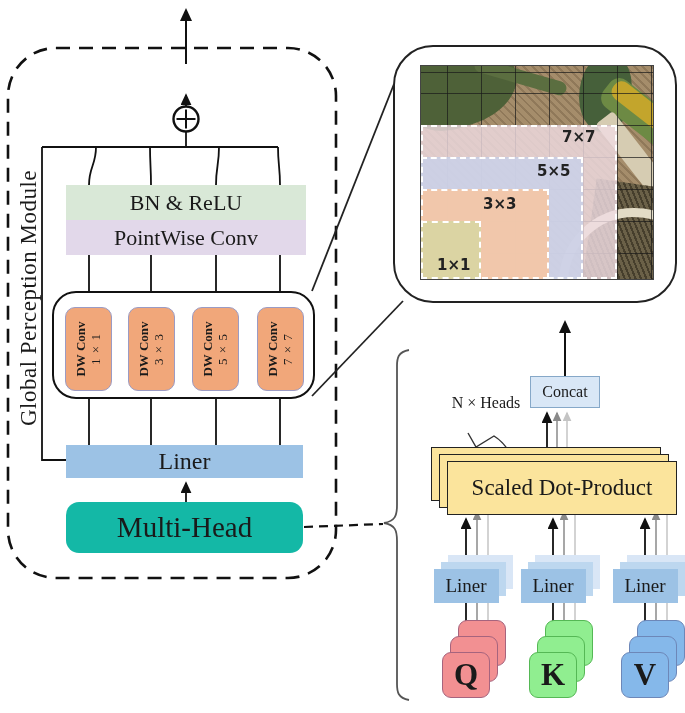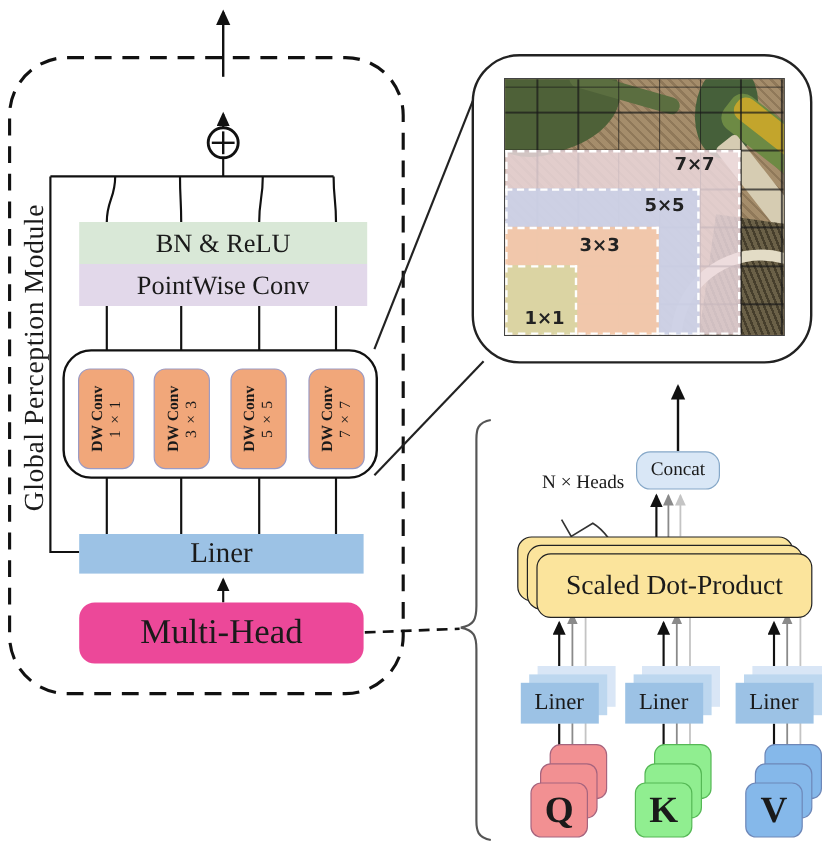--- a/index.html
+++ b/index.html
@@ -12,40 +12,40 @@
   .fc{left:66px;top:64px;width:237px;height:27px;background:#dcdcdc;border-radius:3px;font-size:23px;}
   .bn{left:66px;top:185px;width:240px;height:35px;background:#d9e8d7;font-size:22px;}
   .pw{left:66px;top:220px;width:240px;height:35px;background:#e2d8ea;font-size:22px;}
   .dwwrap{left:52px;top:291px;width:263px;height:108px;border:2.2px solid #111;border-radius:24px;background:#fff;}
   .dw{top:307px;width:47px;height:84px;background:#f1a77a;border:1.6px solid #9b9bc4;border-radius:10px;}
   .dw .rot{position:absolute;left:50%;top:50%;transform:translate(-50%,-50%) rotate(-90deg);
            white-space:nowrap;text-align:center;line-height:1.15;}
   .dw .l1{font-weight:bold;font-size:13px;}
   .dw .l2{font-size:13px;letter-spacing:1px;}
   .liner-main{left:66px;top:445px;width:237px;height:33px;background:#9cc2e5;font-size:24px;}
-  .mh{left:66px;top:502px;width:237px;height:51px;background:#ec4899;border-radius:13px;font-size:29px;}
+  .mh{left:66px;top:502px;width:237px;height:51px;background:#14b8a6;border-radius:13px;font-size:29px;}
   .vtitle{left:-119px;top:283px;width:300px;height:30px;text-align:center;font-size:23px;
           transform:rotate(-90deg);letter-spacing:.5px;}
   
   .callout{left:393px;top:45px;width:284px;height:258px;border:2.2px solid #222;border-radius:40px;background:#fff;}
   #sat{left:420px;top:65px;width:232px;height:213px;overflow:hidden;border:1.2px solid #444;
        background:#a58d6b;
        background-image:repeating-linear-gradient(45deg,rgba(88,68,44,.28) 0 2px,transparent 2px 6px);text-align:right;}
   #sat .blob{position:absolute;}
   #sat .grid{position:absolute;left:0;top:0;right:0;bottom:0;
      background-image:repeating-linear-gradient(to right,rgba(25,25,25,.7) 0 1.4px,transparent 1.4px 34px),
                       repeating-linear-gradient(to bottom,rgba(25,25,25,.7) 0 1.4px,transparent 1.4px 32px);
      background-position:26px 27px;}
   .region{position:absolute;border:2px dashed #ffffff;box-sizing:border-box;}
   .rlabel{position:absolute;font-family:"DejaVu Sans",sans-serif;font-weight:bold;
           font-size:15px;color:#222;}
   
   .concat{left:530px;top:376px;width:70px;height:32px;background:#d9e7f6;border:1.6px solid #86a8c8;
-          border-radius:12px;font-size:16px;}
-  .sdp{width:230px;height:54px;background:#fbe49c;border:1.7px solid #222;border-radius:12px;font-size:23px;}
+          border-radius:0;font-size:16px;}
+  .sdp{width:230px;height:54px;background:#fbe49c;border:1.7px solid #222;border-radius:0;font-size:23px;}
   .nheads{left:440px;top:394px;width:92px;text-align:center;font-size:16px;}
   .linr{width:65px;height:34px;font-size:19px;}
   .qkv{width:48px;height:46px;border-radius:9px;font-size:31px;font-weight:bold;}
 </style>
 </head>
 <body>
 
 <div id="canvas">
 
   <div class="box callout"></div>

